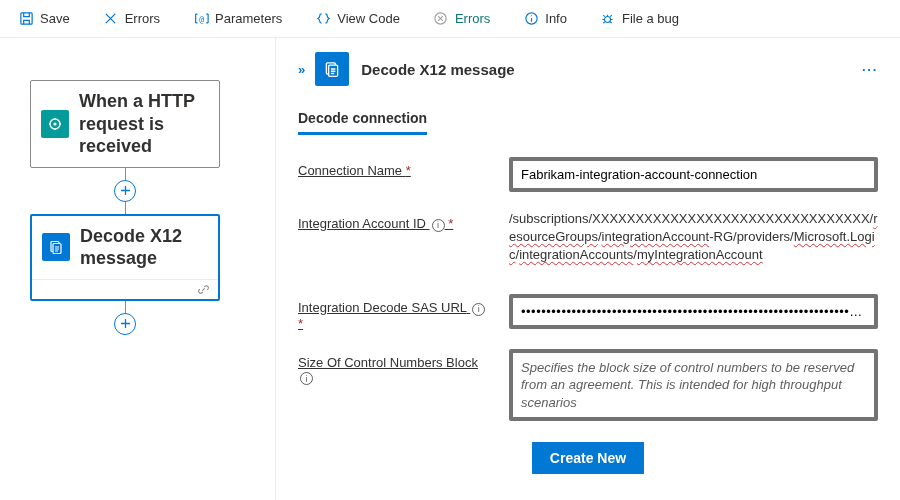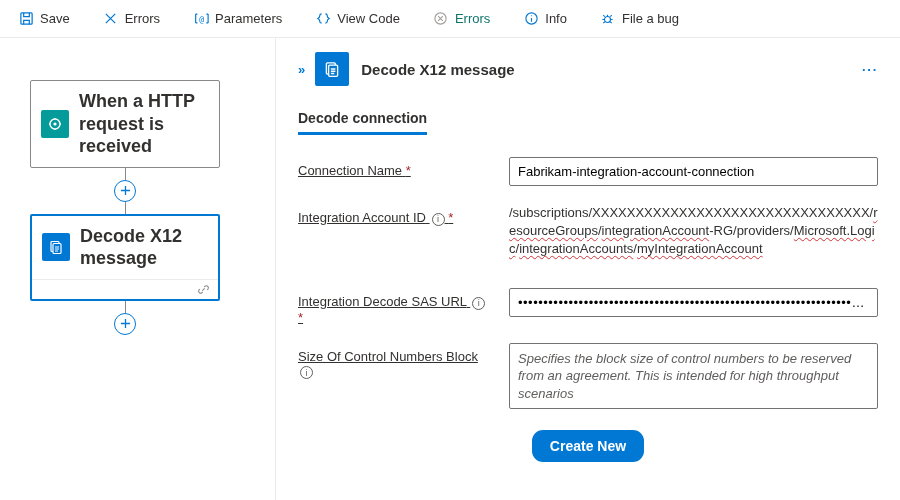--- a/index.html
+++ b/index.html
@@ -133,32 +133,32 @@
   .req { color:#a4262c; }
   .info-icon {
     display:inline-flex; width:13px; height:13px;
     border:1px solid #605e5c; border-radius:50%;
     align-items:center; justify-content:center;
     font-size:9px; color:#605e5c; margin-left:2px;
     font-style: normal;
   }
   .form-control { flex:1; }
   input.txt, textarea.txt {
-    width:100%; border:1px solid #737373; padding:6px 8px;
+    width:100%; border:4px solid #737373; padding:6px 8px;
     font-family:inherit; font-size:13px; border-radius:2px;
     resize: none;
   }
   textarea.txt { line-height:1.35; }
   .placeholder-italic::placeholder { font-style: italic; color:#605e5c; }
   .spellerr { text-decoration: underline wavy #d13438; text-decoration-thickness:1px; text-underline-offset:2px; }
 
   .primary-btn {
     background:#0078d4; color:#fff; border:none;
     padding: 8px 18px; font-size:14px; font-weight:600;
-    border-radius:11px; cursor:pointer;
+    border-radius:0; cursor:pointer;
   }
   .center { display:flex; justify-content:center; margin-top: 18px; }
 
   svg { display:block; }
 </style>
 </head>
 <body>
 
 <div class="toolbar">
   <div class="toolbar-btn">

